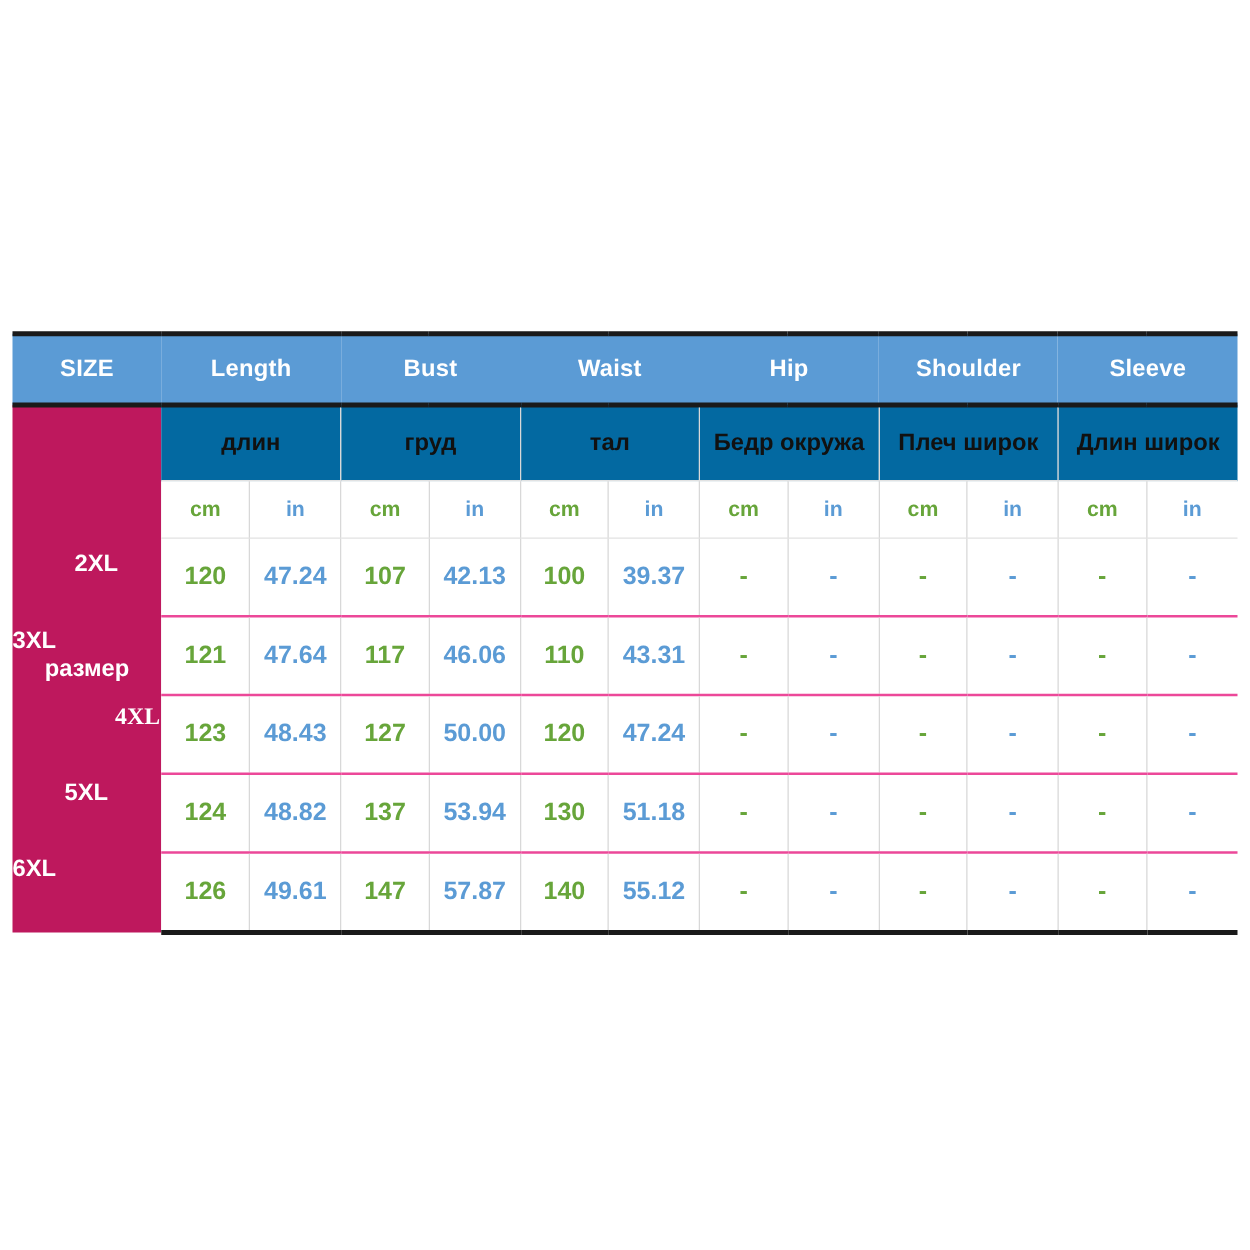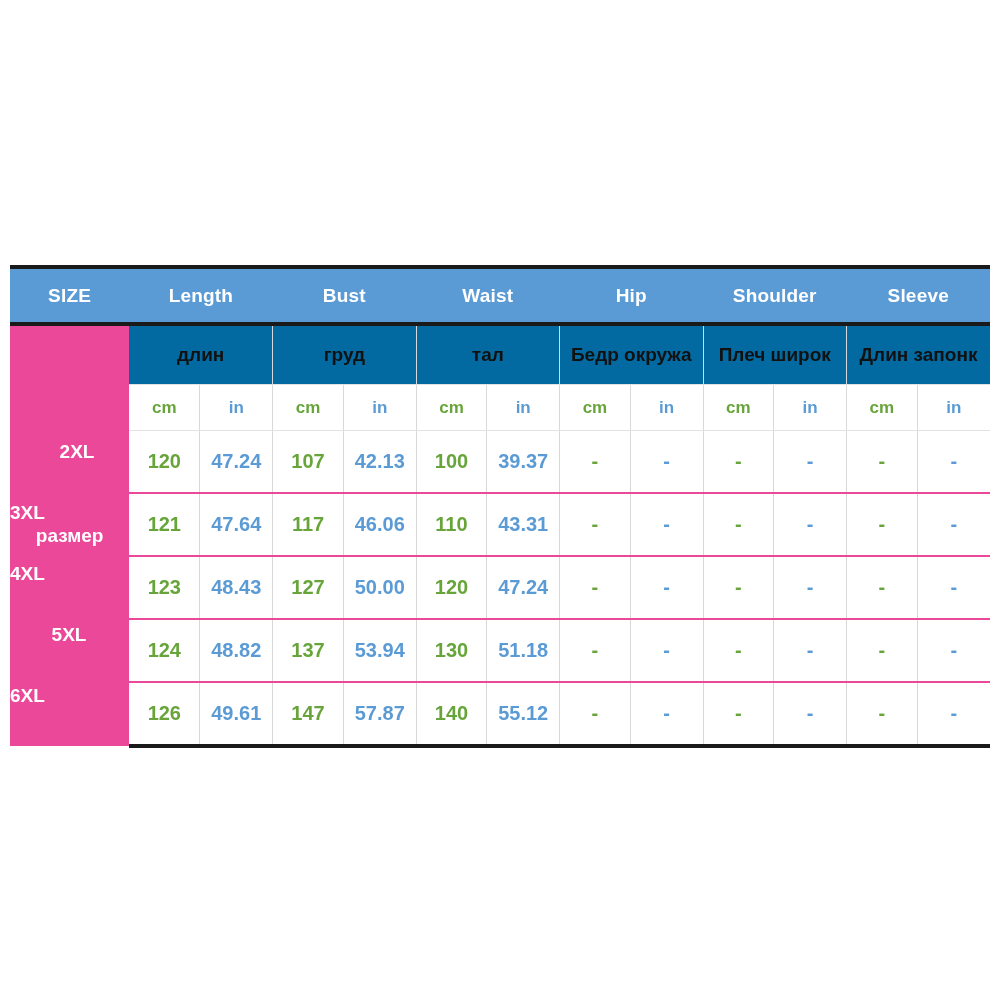--- a/index.html
+++ b/index.html
@@ -47,21 +47,21 @@
   
   tr.ru-header td{
     height:58px;
     font-size:19px;
     color:#111111;
     background:#0369a1;
     border-right:1px solid #d8d8d8;
     border-bottom:1px solid #e2e2e2;
   }
   tr.ru-header td.sizecol{
-    background:#ec4899;
+    background:#be185d;
     color:#ffffff;
     border-right:none;
     border-bottom:none;
   }
   tr.ru-header td.lastcol{border-right:none;}
 
   
   tr.unit-row td{
     height:45px;
     font-size:17px;
@@ -121,21 +121,21 @@
           <td colspan="2">Sleeve</td>
         </tr>
 
         <tr class="ru-header">
           <td class="sizecol" rowspan="7">размер</td>
           <td colspan="2">длин</td>
           <td colspan="2">груд</td>
           <td colspan="2">тал</td>
           <td colspan="2">Бедр окружа</td>
           <td colspan="2">Плеч широк</td>
-          <td colspan="2" class="lastcol">Длин запонк</td>
+          <td colspan="2" class="lastcol">Длин широк</td>
         </tr>
 
         <tr class="unit-row">
           <td class="cm">cm</td>
           <td class="inch">in</td>
           <td class="cm">cm</td>
           <td class="inch">in</td>
           <td class="cm">cm</td>
           <td class="inch">in</td>
           <td class="cm">cm</td>
@@ -219,18 +219,18 @@
           <td class="inch dash">-</td>
           <td class="cm dash">-</td>
           <td class="inch dash lastcol">-</td>
         </tr>
       </tbody>
     </table>
 
     <div style="position:absolute;left:0;top:156px;width:118px;">
       <div style="height:61px;line-height:61px;text-align:center;color:#ffffff;font-weight:bold;font-size:19px;margin-left:16px;">2XL</div>
       <div style="height:61px;line-height:61px;text-align:left;color:#ffffff;font-weight:bold;font-size:19px;">3XL</div>
-      <div style="height:61px;line-height:61px;text-align:left;color:#ffffff;font-weight:bold;font-size:19px;">4XL</div>
+      <div style="height:61px;line-height:61px;text-align:right;color:#ffffff;font-weight:bold;font-size:19px;font-family:Liberation Serif, serif;">4XL</div>
       <div style="height:61px;line-height:61px;text-align:center;color:#ffffff;font-weight:bold;font-size:19px;">5XL</div>
       <div style="height:61px;line-height:61px;color:#ffffff;font-weight:bold;font-size:19px;">6XL</div>
     </div>
   </div>
 </div>
 
 </body></html>

